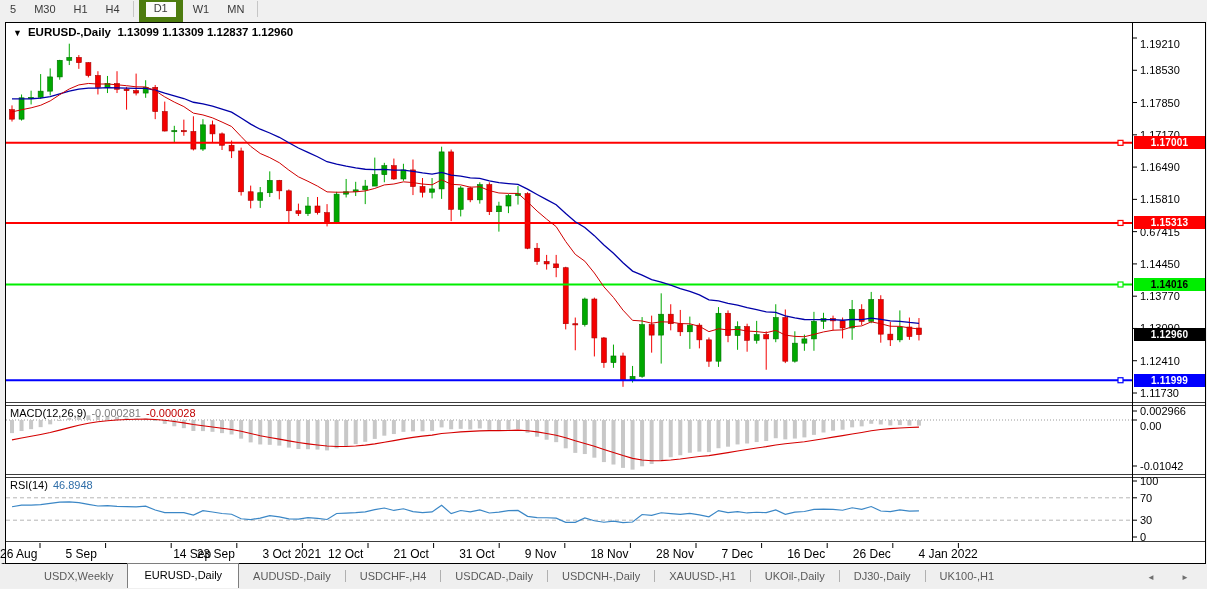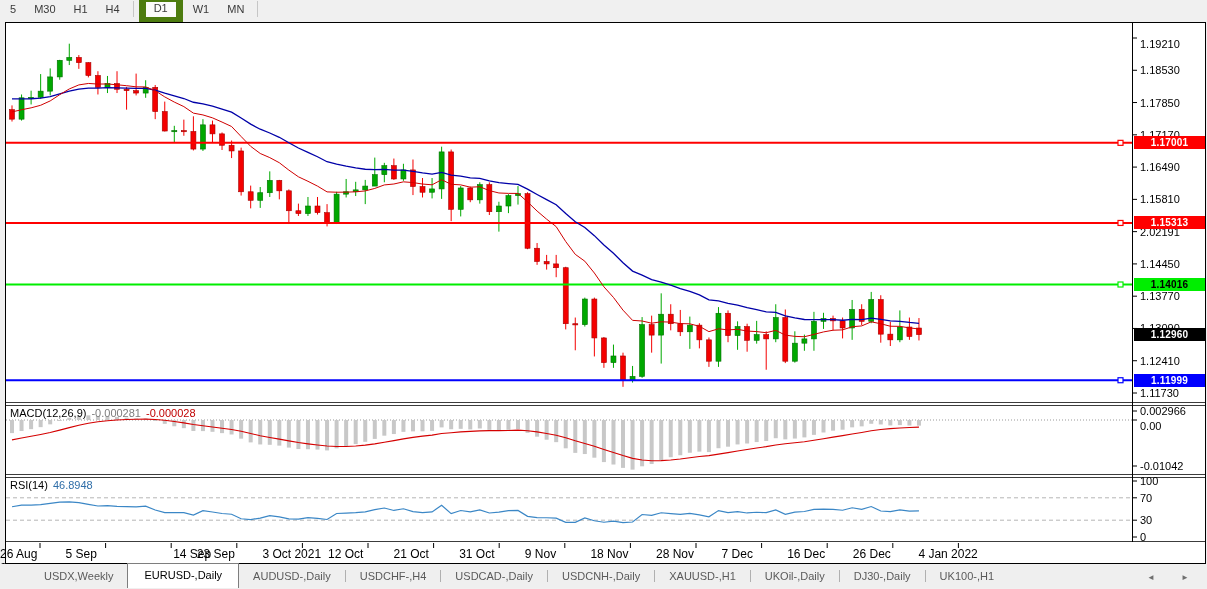--- a/index.html
+++ b/index.html
@@ -400,21 +400,21 @@
       <line x1="958.3999999999999" x2="958.3999999999999" y1="543" y2="548" stroke="#000"></line>
     </svg>
 
   <div id="labels">
       <div class="lbl" style="left:1140px;top:32px;margin-top:6px;">1.19210</div>
       <div class="lbl" style="left:1140px;top:64.27272727272688px;">1.18530</div>
       <div class="lbl" style="left:1140px;top:96.54545454545378px;">1.17850</div>
       <div class="lbl" style="left:1140px;top:128.81818181818173px;">1.17170</div>
       <div class="lbl" style="left:1140px;top:161.0909090909086px;">1.16490</div>
       <div class="lbl" style="left:1140px;top:193.36363636363657px;">1.15810</div>
-      <div class="lbl" style="left:1140px;top:225.63636363636346px;">2.02191</div>
+      <div class="lbl" style="left:1140px;top:225.63636363636346px;">0.67415</div>
       <div class="lbl" style="left:1140px;top:257.90909090909037px;">1.14450</div>
       <div class="lbl" style="left:1140px;top:290.1818181818183px;">1.13770</div>
       <div class="lbl" style="left:1140px;top:322.4545454545452px;">1.13090</div>
       <div class="lbl" style="left:1140px;top:354.72727272727207px;">1.12410</div>
       <div class="lbl" style="left:1140px;top:387.00000000000006px;">1.11730</div>
       <div class="lbl" style="left:1140px;top:405px;">0.002966</div>
       <div class="lbl" style="left:1140px;top:420px;">0.00</div>
       <div class="lbl" style="left:1140px;top:460px;">-0.01042</div>
       <div class="lbl" style="left:1140px;top:475px;">100</div>
       <div class="lbl" style="left:1140px;top:491.8px;">70</div>
@@ -435,20 +435,23 @@
       <div class="datelbl" style="left:787.1999999999999px;top:547px;">16 Dec 2021</div>
       <div class="datelbl" style="left:852.8px;top:547px;">26 Dec 2021</div>
       <div class="datelbl" style="left:918.3999999999999px;top:547px;">4 Jan 2022</div>
       <div class="badge" style="top:136.33890374331529px;background:#ff0000;color:#ffffff;">1.17001</div>
       <div class="badge" style="top:216.45120320855597px;background:#ff0000;color:#ffffff;">1.15313</div>
       <div class="badge" style="top:278.00668449197815px;background:#00ee00;color:#000000;">1.14016</div>
       <div class="badge" style="top:373.7332887700531px;background:#0000ff;color:#ffffff;">1.11999</div>
       <div class="badge" style="top:328.12433155080225px;background:#000000;color:#ffffff;">1.12960</div>
     </div>
 
+  <div class="title">
+    <span class="tri">▼</span><span>EURUSD-,Daily</span>&nbsp;&nbsp;<span>1.13099 1.13309 1.12837 1.12960</span>
+  </div>
 
   <div class="indlbl" style="left:10px;top:407px;">
     <span>MACD(12,26,9)</span><span style="color:#7c7c7c;">-0.000281</span><span style="color:#c00000;">-0.000028</span>
   </div>
 
   <div class="indlbl" style="left:10px;top:479px;">
     <span>RSI(14)</span><span style="color:#2f6ea8;">46.8948</span>
   </div>
 
   <div class="tabbar" id="tabbar">

